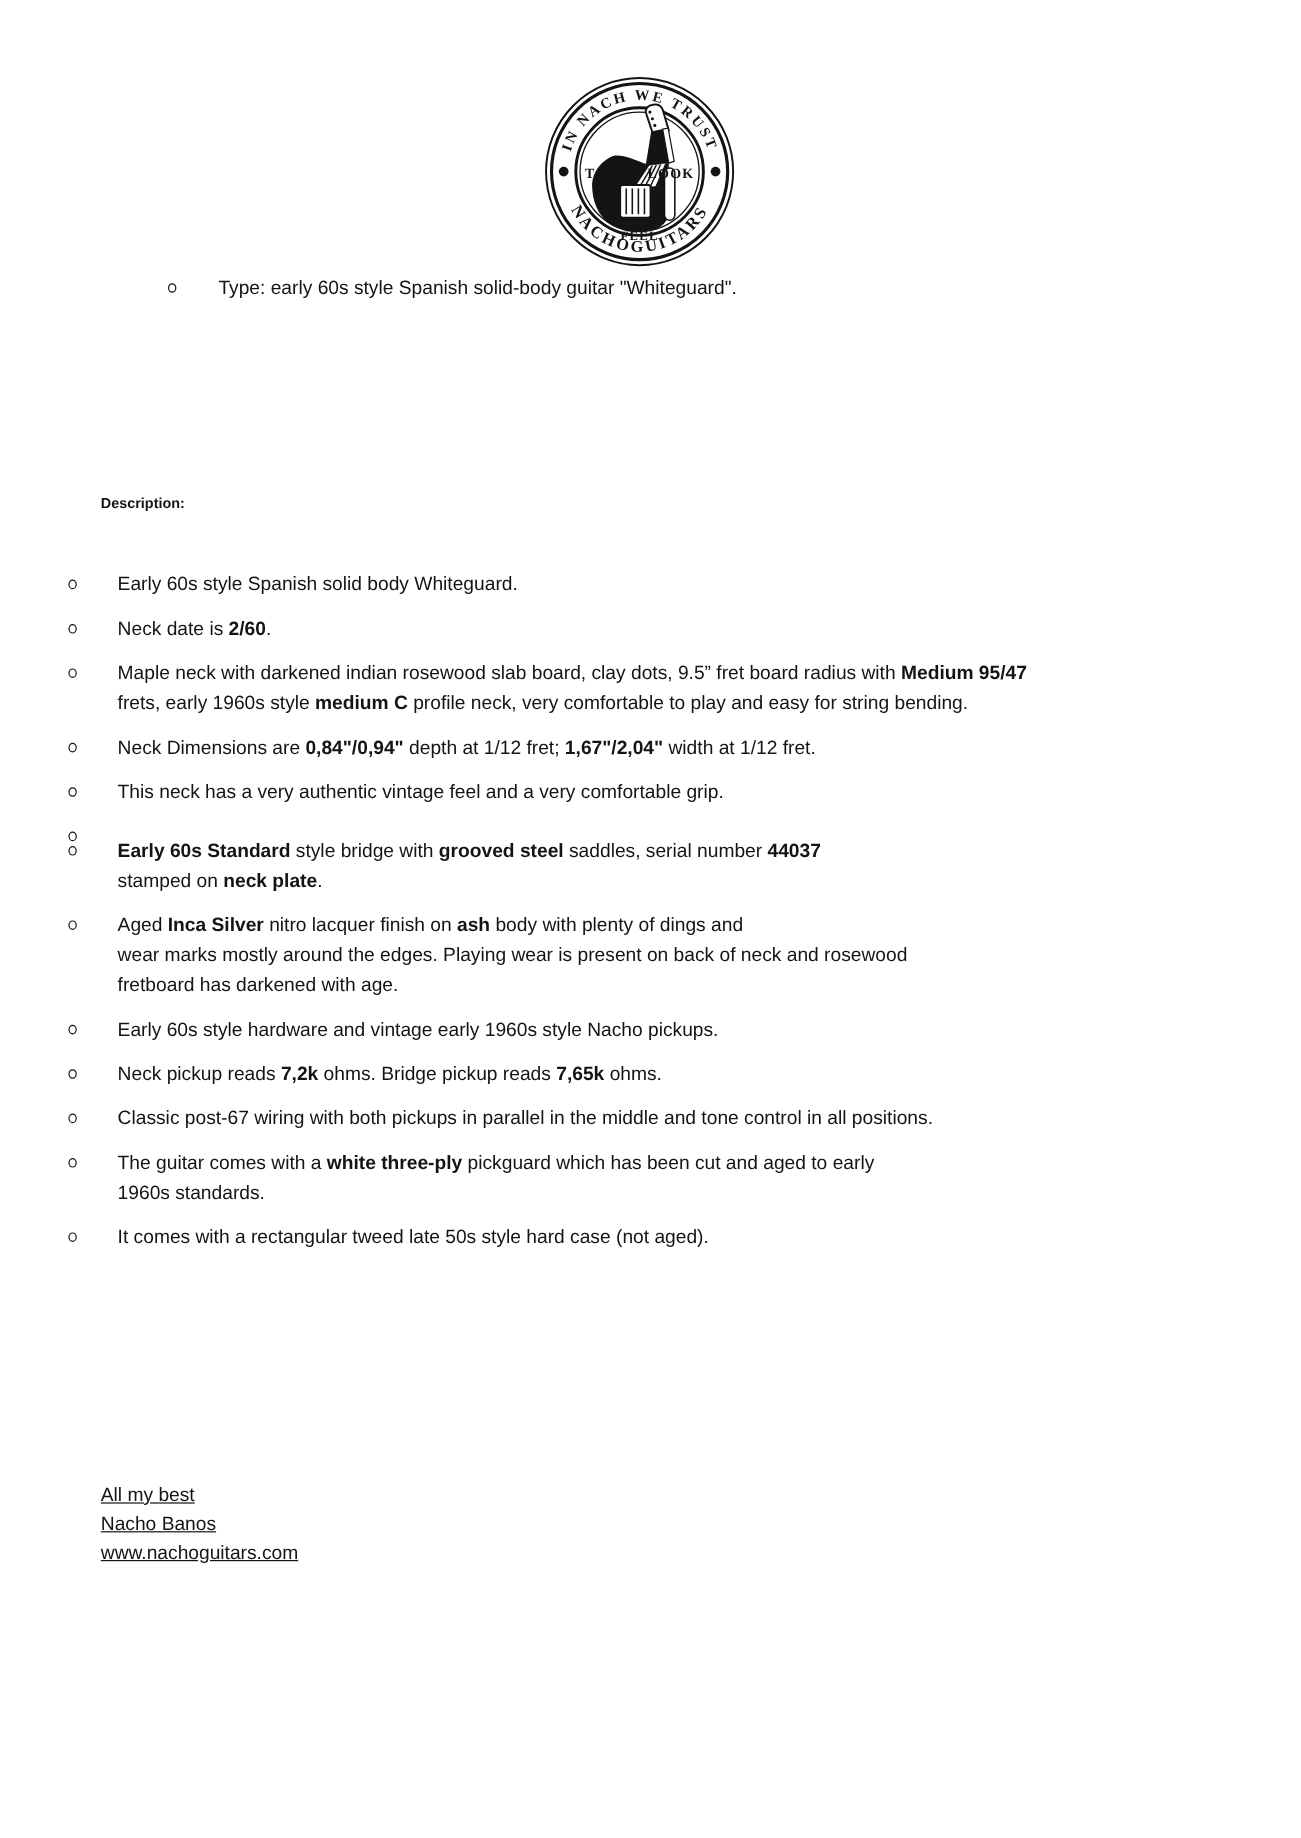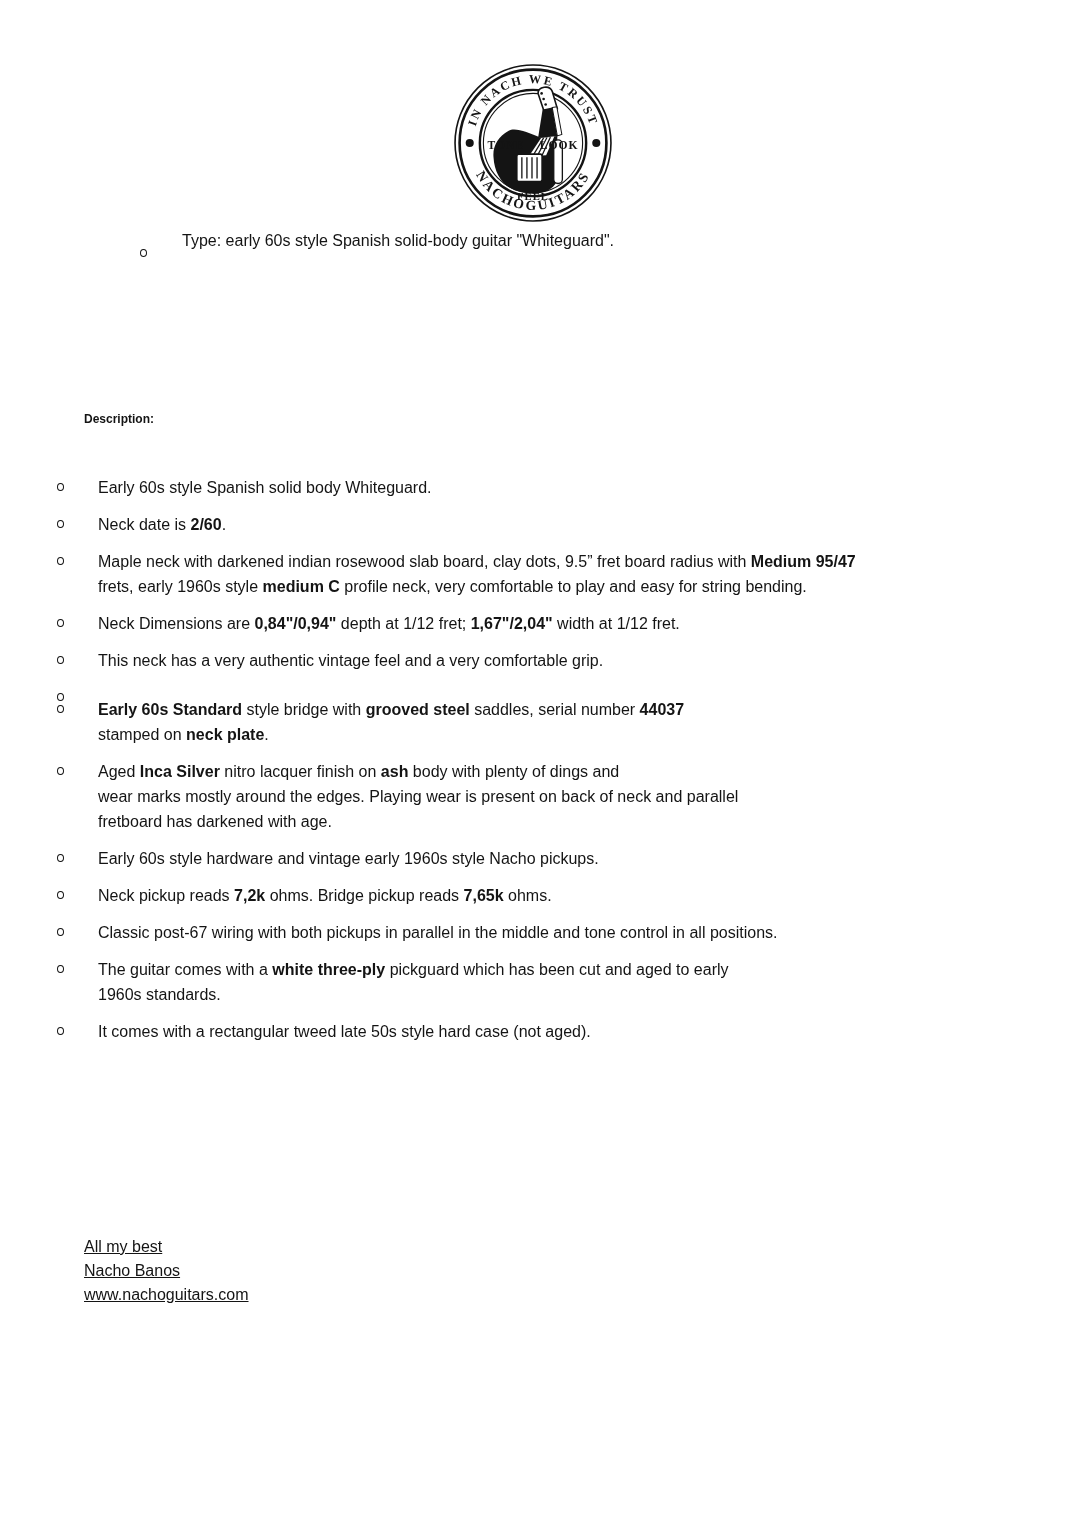--- a/index.html
+++ b/index.html
@@ -26,21 +26,21 @@
     content: "";
     position: absolute; left: 2px; top: 8px;
     width: 5px; height: 6px;
     border: 1.2px solid #141414;
     border-radius: 50%;
   }
   .btext { display: block; }
   .b { font-weight: bold; }
 
   .top-list { left: 138px; top: 228px; }
-  .top-list li { margin-bottom: 13px; align-items: center; }
+  .top-list li { margin-bottom: 13px; }
   .top-list .bullet { width: 44px; }
 
   .desc-heading {
     position: absolute; left: 84px; top: 407px;
     font-weight: bold; font-size: 12px; line-height: 25px;
   }
 
   .main-list { left: 55px; top: 475px; }
   .main-list li { margin-bottom: 12px; gap: 14px; }
   .main-list .bullet { width: 29px; }
@@ -158,21 +158,21 @@
         <span class="bullet"></span>
       </li>
 
       <li>
         <span class="bullet"></span>
         <span class="btext"><span class="b">Early 60s Standard</span><span> style bridge with </span><span class="b">grooved steel</span><span> saddles, serial number </span><span class="b">44037</span><br><span>stamped on </span><span class="b">neck plate</span><span>.</span></span>
       </li>
 
       <li>
         <span class="bullet"></span>
-        <span class="btext"><span>Aged </span><span class="b">Inca Silver</span><span> nitro lacquer finish on </span><span class="b">ash</span><span> body with plenty of dings and</span><br><span>wear marks mostly around the edges. Playing wear is present on back of neck and parallel</span><br><span>fretboard has darkened with age.</span></span>
+        <span class="btext"><span>Aged </span><span class="b">Inca Silver</span><span> nitro lacquer finish on </span><span class="b">ash</span><span> body with plenty of dings and</span><br><span>wear marks mostly around the edges. Playing wear is present on back of neck and rosewood</span><br><span>fretboard has darkened with age.</span></span>
       </li>
 
       <li>
         <span class="bullet"></span>
         <span class="btext"><span>Early 60s style hardware and vintage early 1960s style Nacho pickups.</span></span>
       </li>
 
       <li>
         <span class="bullet"></span>
         <span class="btext"><span>Neck pickup reads </span><span class="b">7,2k</span><span> ohms. Bridge pickup reads </span><span class="b">7,65k</span><span> ohms.</span></span>

